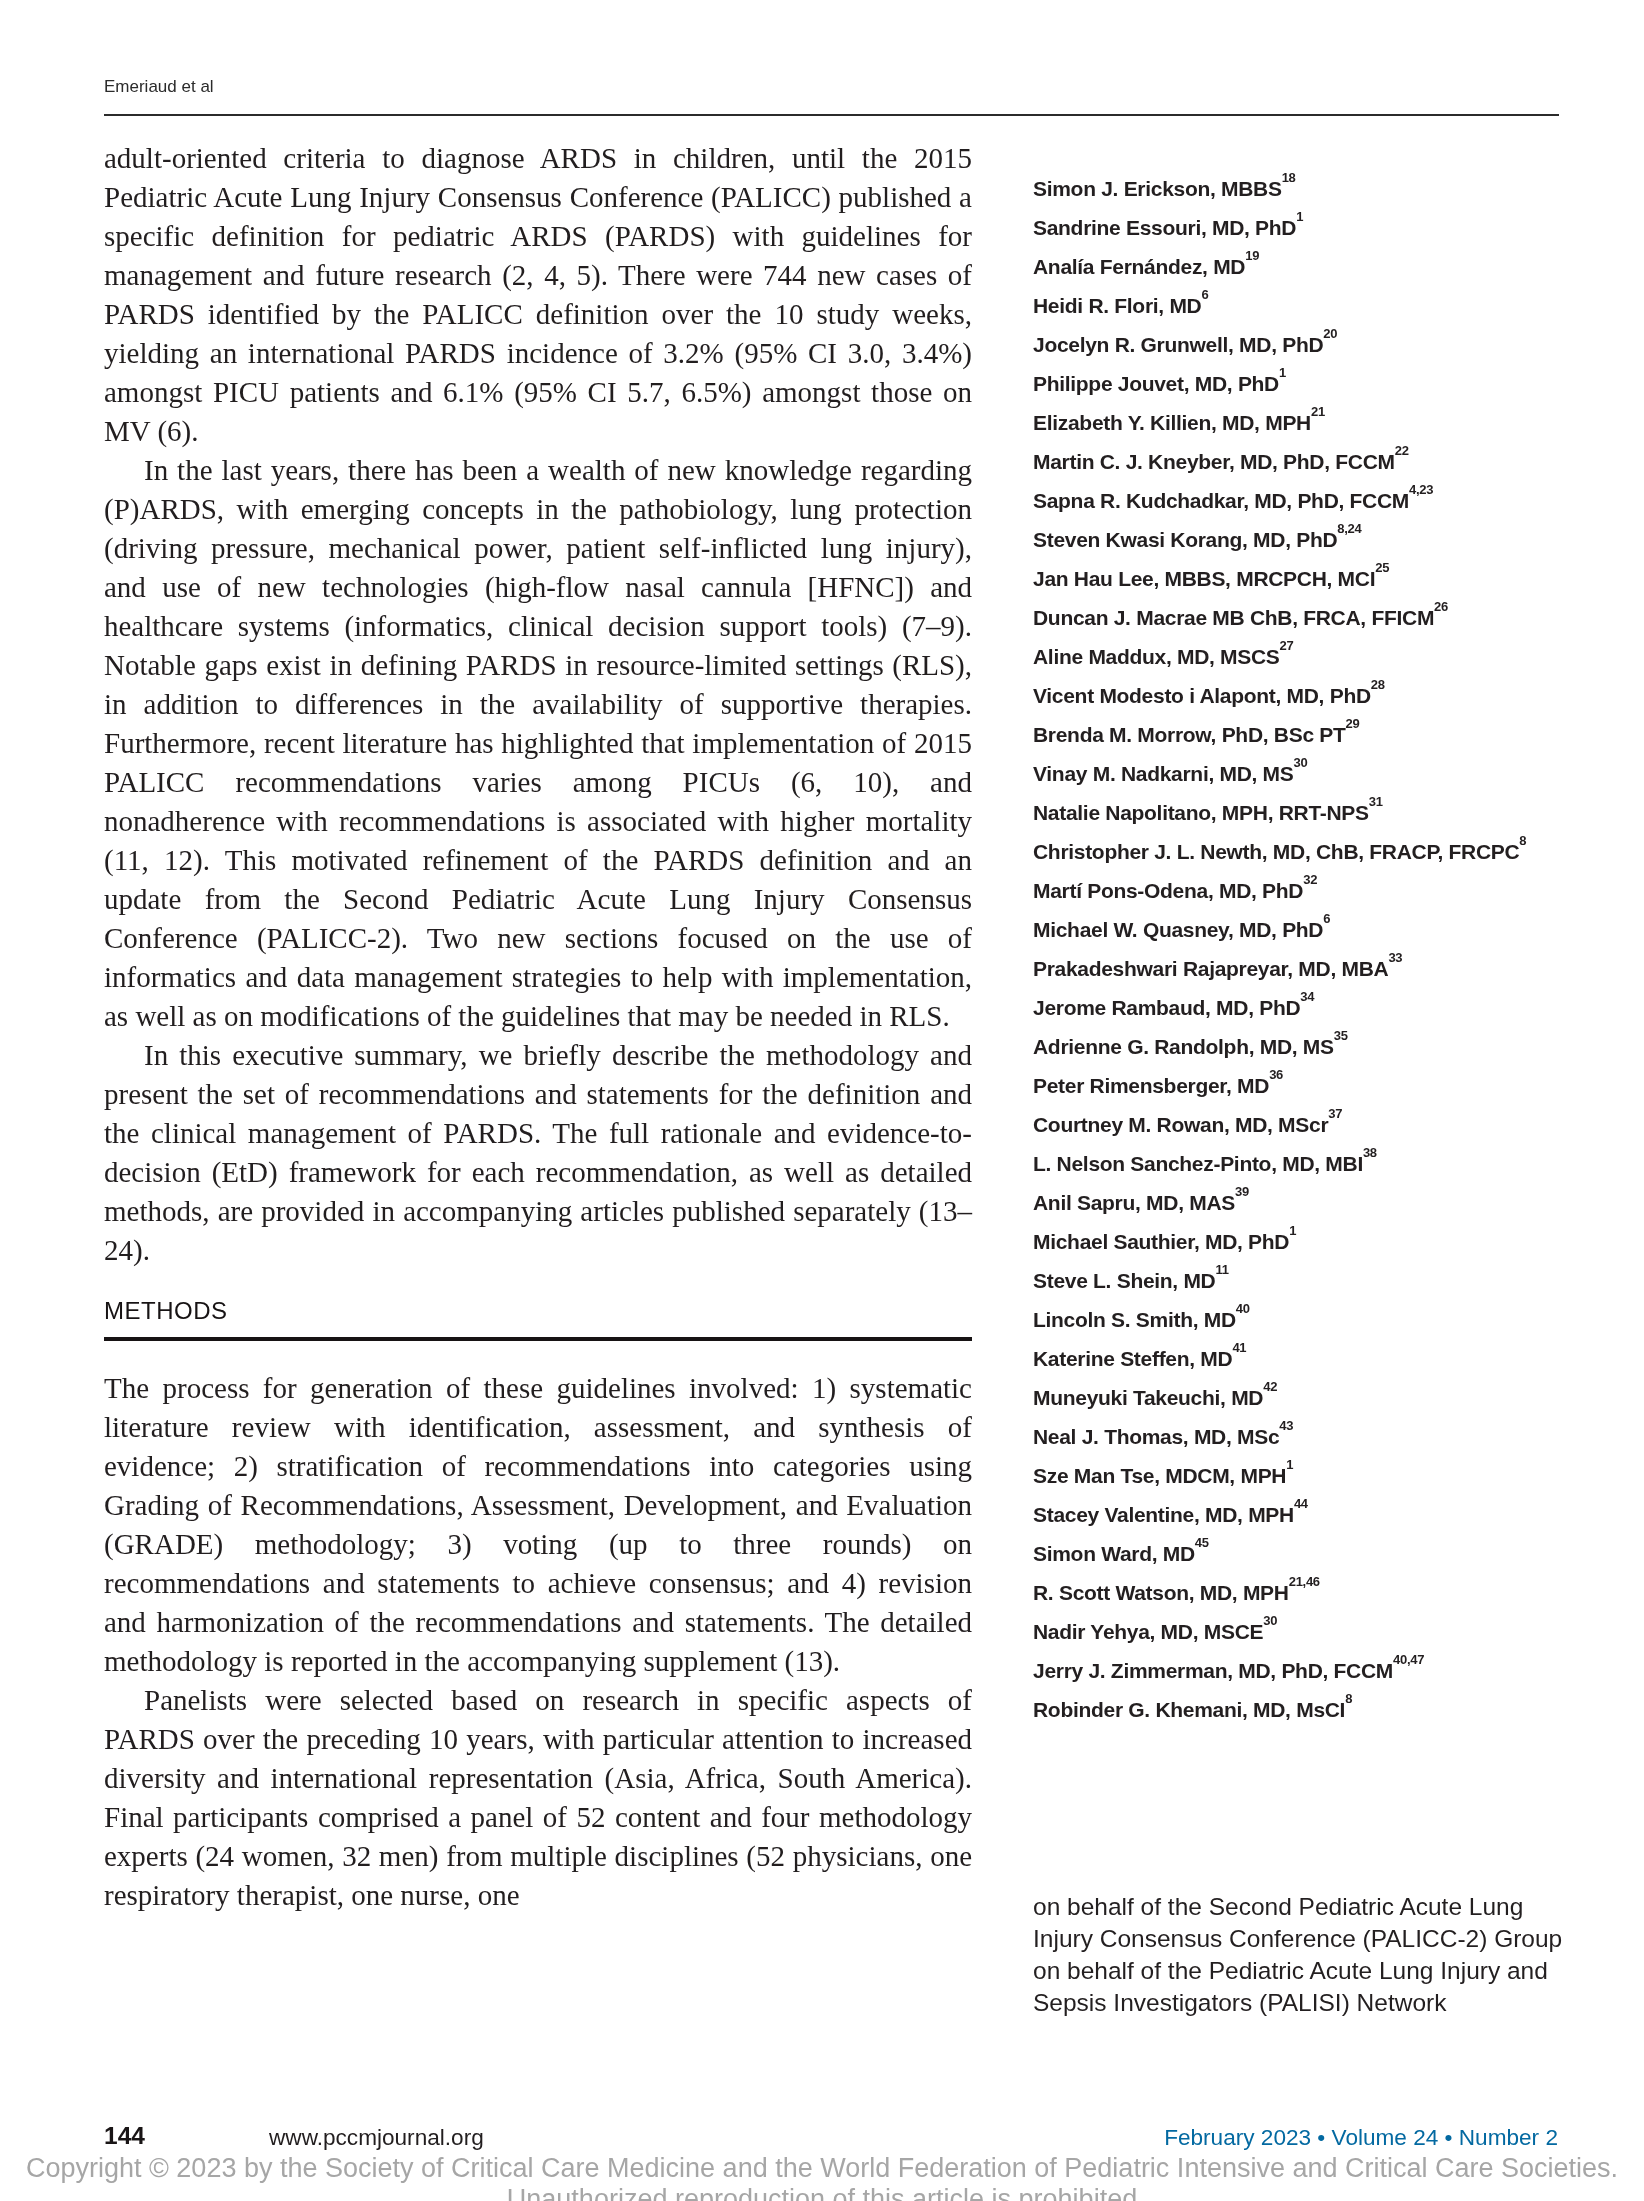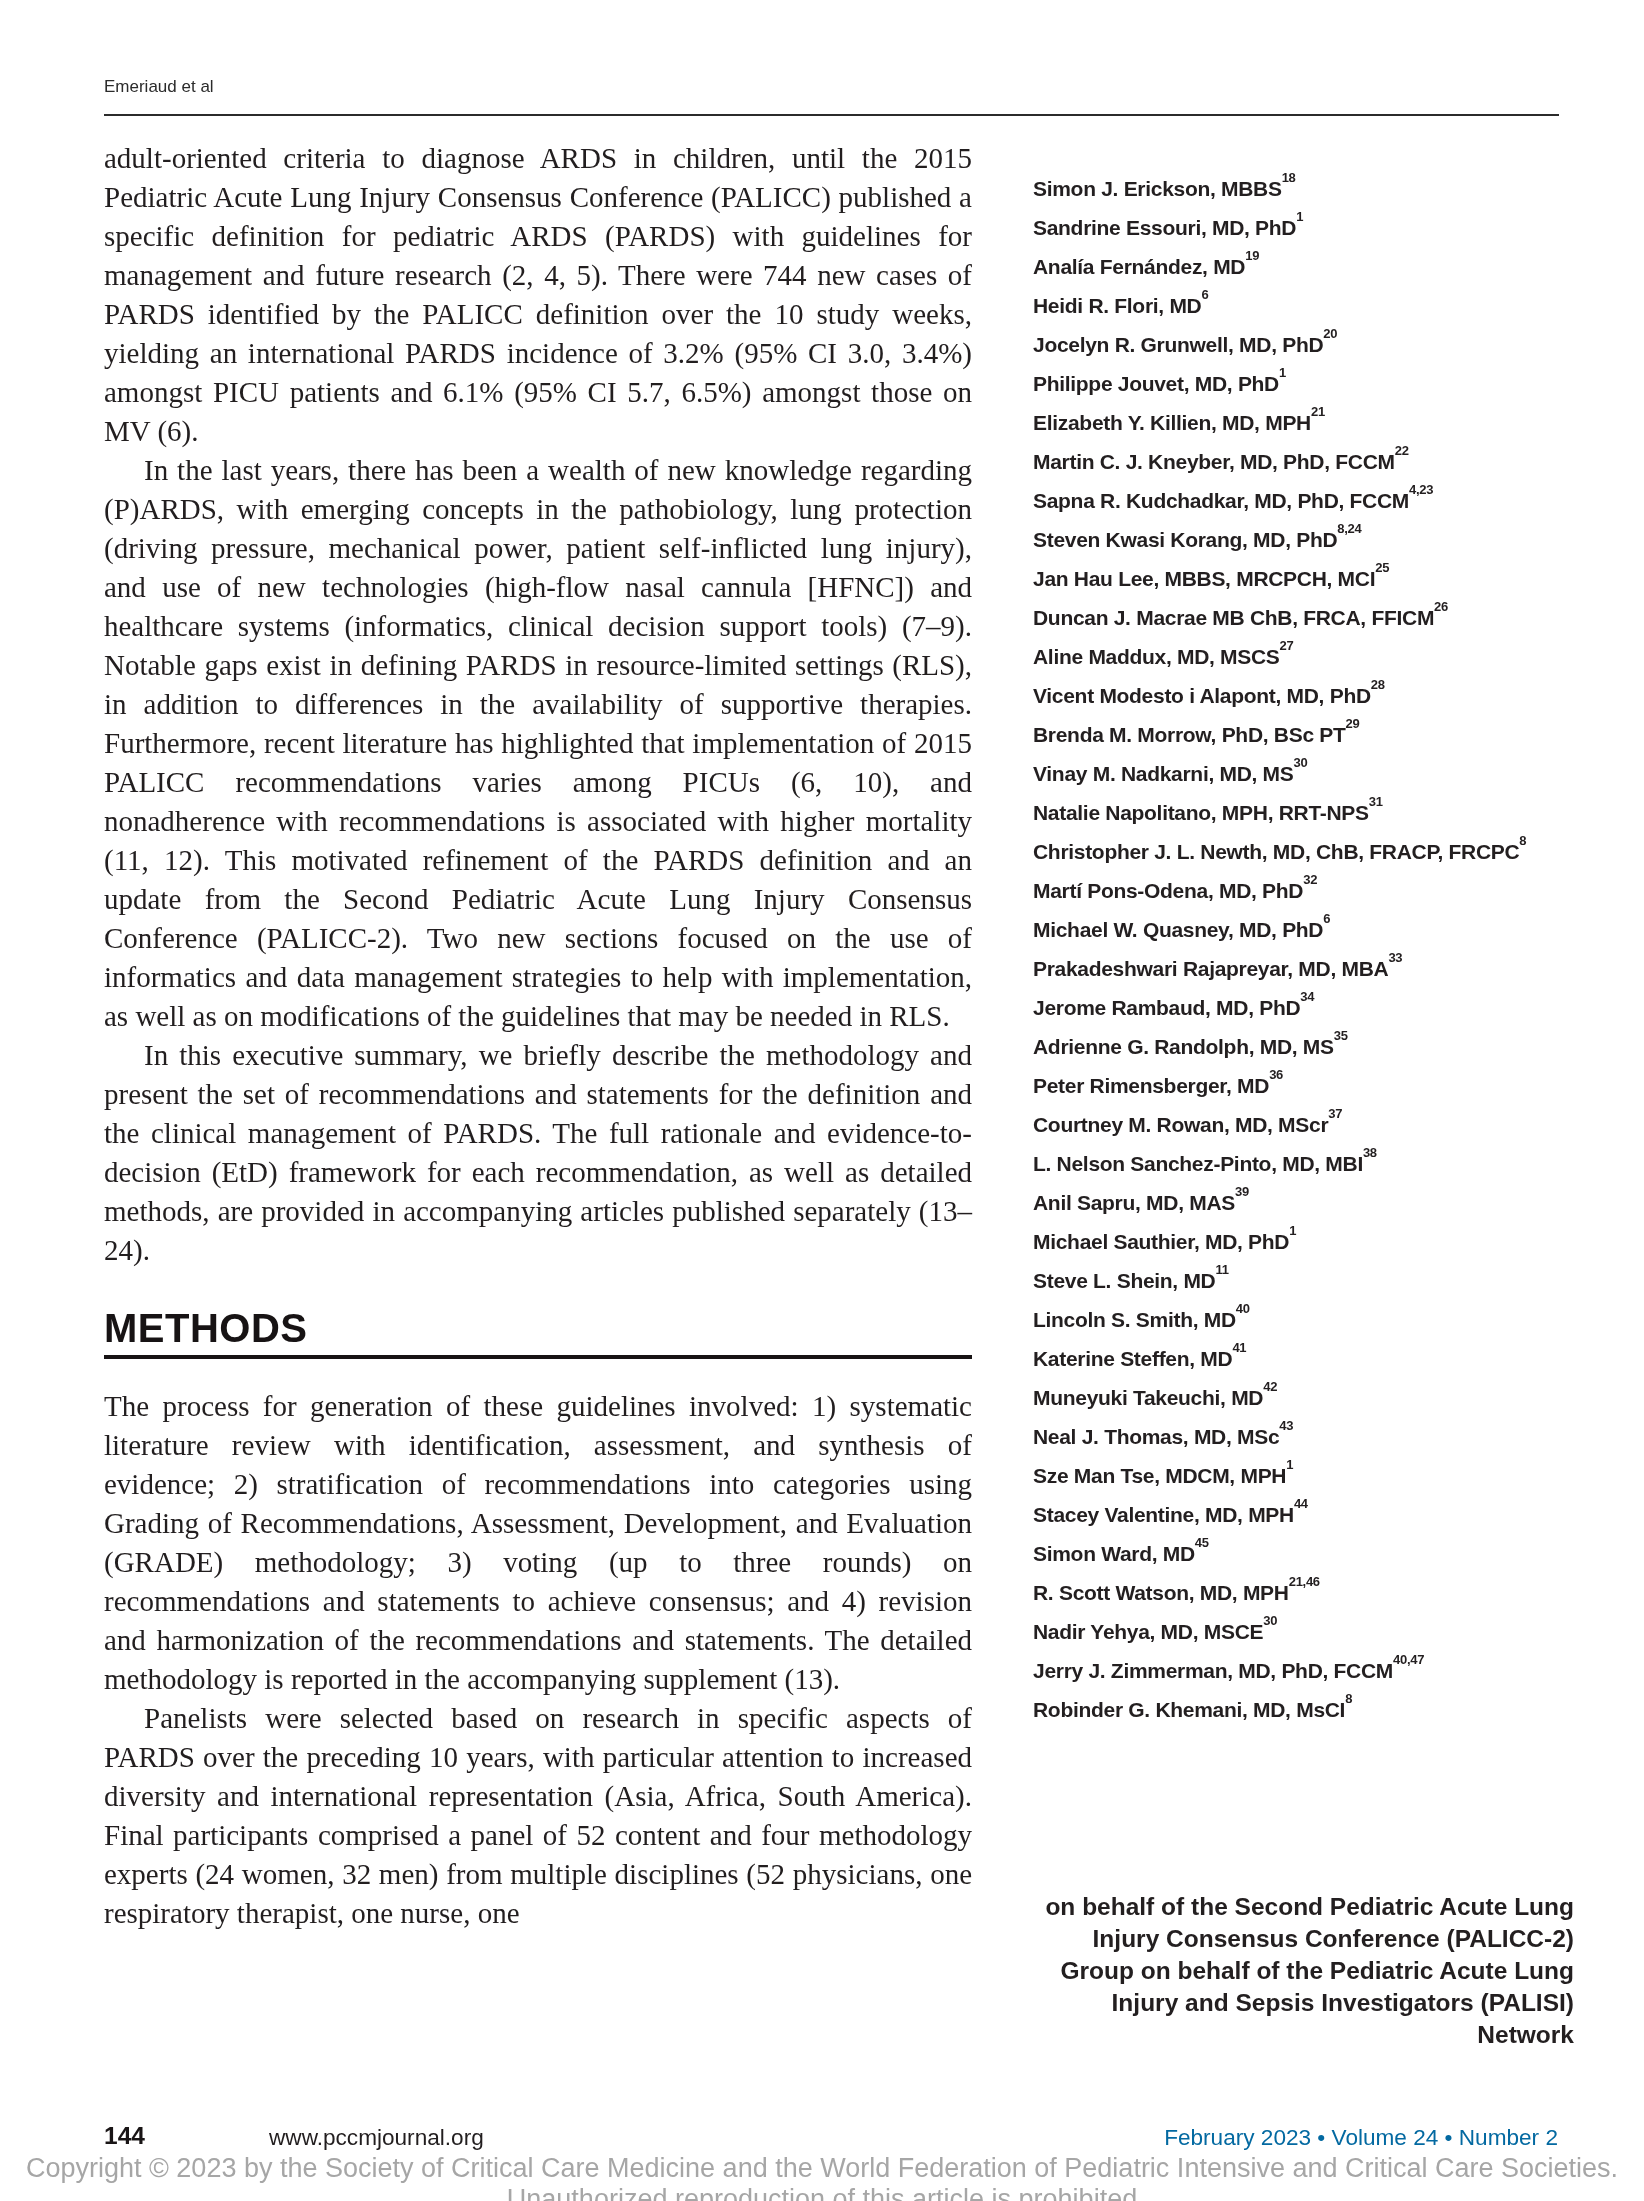--- a/index.html
+++ b/index.html
@@ -15,38 +15,38 @@
   .head-rule {
     position:absolute; left:104px; top:114px; width:1455px; height:1.9px; background:#2b2b2b;
   }
   .col-left {
     position:absolute; left:104px; top:139px; width:868px;
     font-size:29px; line-height:39px; text-align:justify; color:#221e1f;
   }
   .body-para { margin:0; }
   .body-para.indented { text-indent:40px; }
   .methods-heading {
-    font-family:"Liberation Sans", sans-serif; font-weight:bold;
-    font-size:40px; line-height:41px; letter-spacing:0.5px;
-    margin:38px 0 0 0; color:#171314;
+    font-family:"Liberation Sans", sans-serif; font-weight:normal;
+    font-size:24px; line-height:41px; letter-spacing:0.5px;
+    margin:20px 0 0 0; color:#171314;
   }
   .methods-rule { height:4.7px; background:#171314; margin:5.6px 0 28px 0; }
   .col-right {
     position:absolute; left:1033px; top:169px; width:551px;
     font-family:"Liberation Sans", sans-serif; color:#231f20;
   }
   .author-list {
     list-style:none; margin:0; padding:0;
     font-weight:bold; font-size:21px; line-height:39px; letter-spacing:-0.3px;
   }
   .author-entry { padding-left:32px; text-indent:-32px; }
   .author-entry sup { font-size:0.62em; line-height:0; position:relative; top:-0.5em; }
   .group-statement {
     margin-top:162px; width:541px;
-    font-weight:bold; font-size:24.5px; line-height:32px; color:#231f20;text-align:right;
+    font-weight:normal; font-size:24.5px; line-height:32px; color:#231f20;
   }
   .footer-page-number {
     position:absolute; left:104px; top:2122px;
     font-family:"Liberation Sans", sans-serif; font-weight:bold; font-size:24.5px; color:#191516;text-align:center;
   }
   .footer-url {
     position:absolute; left:269px; top:2125px;
     font-family:"Liberation Sans", sans-serif; font-size:22.6px; color:#221e1f;
   }
   .footer-issue {

